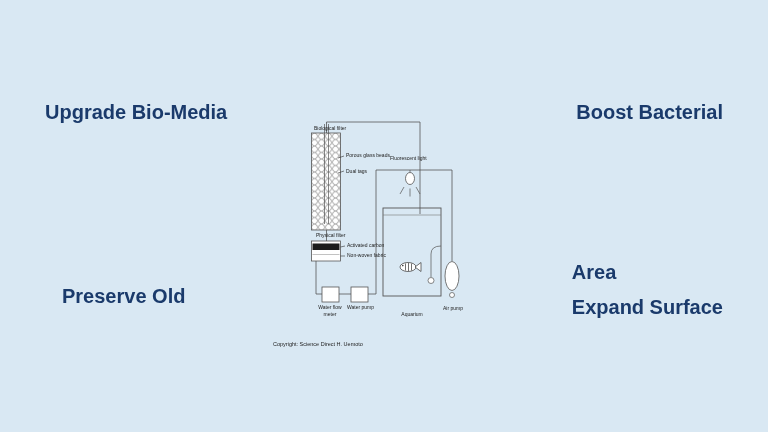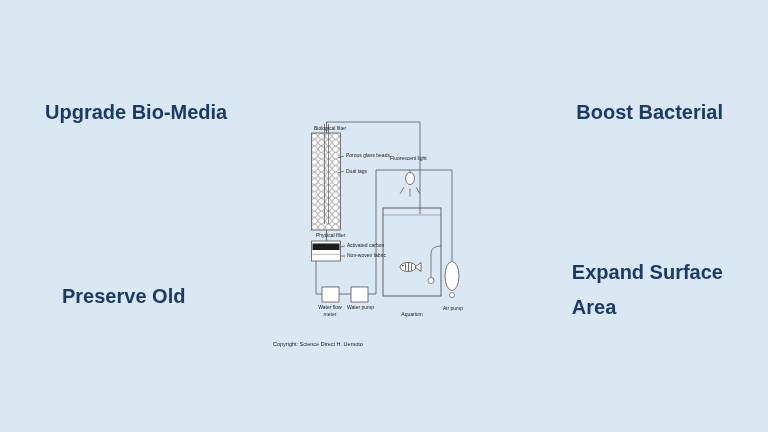--- a/index.html
+++ b/index.html
@@ -48,22 +48,22 @@
 
   <div class="headline right" style="right:45px; top:95px;">
     <div>Boost Bacterial</div>
   </div>
 
   <div class="headline" style="left:62px; top:255px;margin-top:24px;">
     <div>Preserve Old</div>
   </div>
 
   <div class="headline right" style="right:45px; top:255px;">
+    <div>Area</div>
     <div>Expand Surface</div>
-    <div>Area</div>
   </div>
 
   <svg id="diagram-svg" viewBox="0 0 768 432">
     <defs>
       <pattern id="beads" x="311" y="133" width="7" height="6.5" patternUnits="userSpaceOnUse">
         <circle cx="3.5" cy="3.25" r="3" fill="#ffffff" stroke="#777" stroke-width="0.6"></circle>
       </pattern>
     </defs>
 
     <g stroke="#555" stroke-width="0.8" fill="none">

